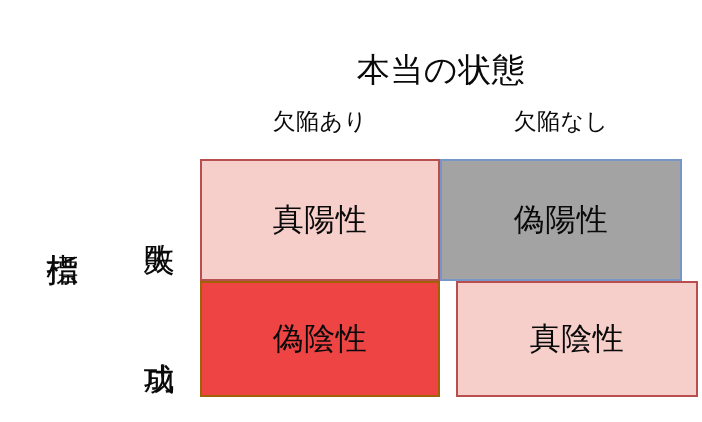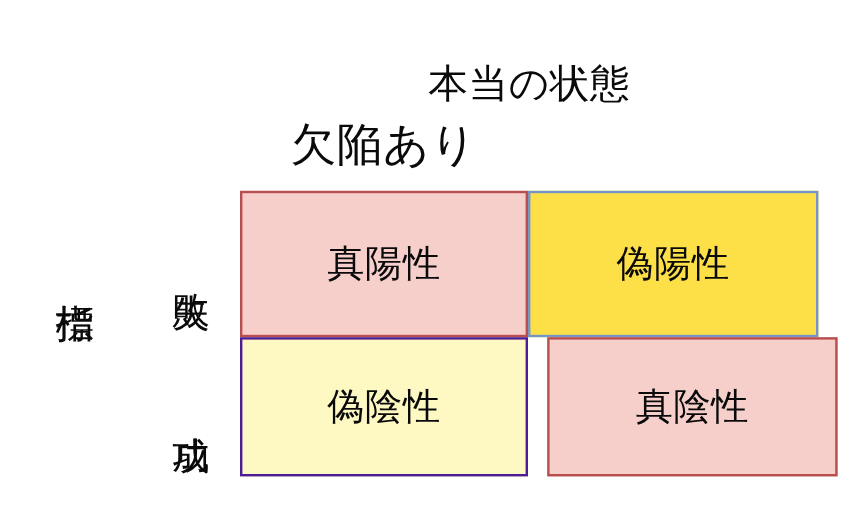--- a/index.html
+++ b/index.html
@@ -35,21 +35,21 @@
 
   
   #col-headers {
     position: absolute;
     left: 200px;
     top: 101px;
     width: 482px;
     display: flex;
   }
   .col-header {
-    font-size: 38px;
+    font-size: 23px;
     line-height: 40px;
     text-align: center;
     letter-spacing: 0.5px;
     white-space: nowrap;
   }
   #col-header-0 { width: 240px; }
   #col-header-1 { width: 242px; }
 
   
   #row-group-title {
@@ -110,43 +110,44 @@
     letter-spacing: 0.5px;
     white-space: nowrap;
   }
   #cell-tp {
     left: 0px;   top: 0px;    width: 240px; height: 122px;
     background: #F6CFCB;
     border: 2px solid #B94E4E;
   }
   #cell-fp {
     left: 240px; top: 0px;    width: 242px; height: 122px;
-    background: #fde047;
+    background: #a3a3a3;
     border: 2px solid #7596C6;
   }
   #cell-fn {
     left: 0px;   top: 122px;  width: 240px; height: 116px;
-    background: #fef9c3;
-    border: 2px solid #4c1d95;
+    background: #ef4444;
+    border: 2px solid #a16207;
   }
   #cell-tn {
     left: 256px; top: 122px;  width: 242px; height: 116px;
     background: #F6CFCB;
     border: 2px solid #B94E4E;
   }
 </style>
 </head>
 <body>
 
 <div id="canvas">
 
   <div id="col-group-title">本当の状態</div>
 
   <div id="col-headers">
     <div class="col-header" id="col-header-0">欠陥あり</div>
+    <div class="col-header" id="col-header-1">欠陥なし</div>
   </div>
 
   <div id="row-group-title">指標</div>
 
   <div id="row-labels">
     <div class="row-label" id="row-label-0">失敗</div>
     <div class="row-label" id="row-label-1">成功</div>
   </div>
 
   <div id="matrix">

